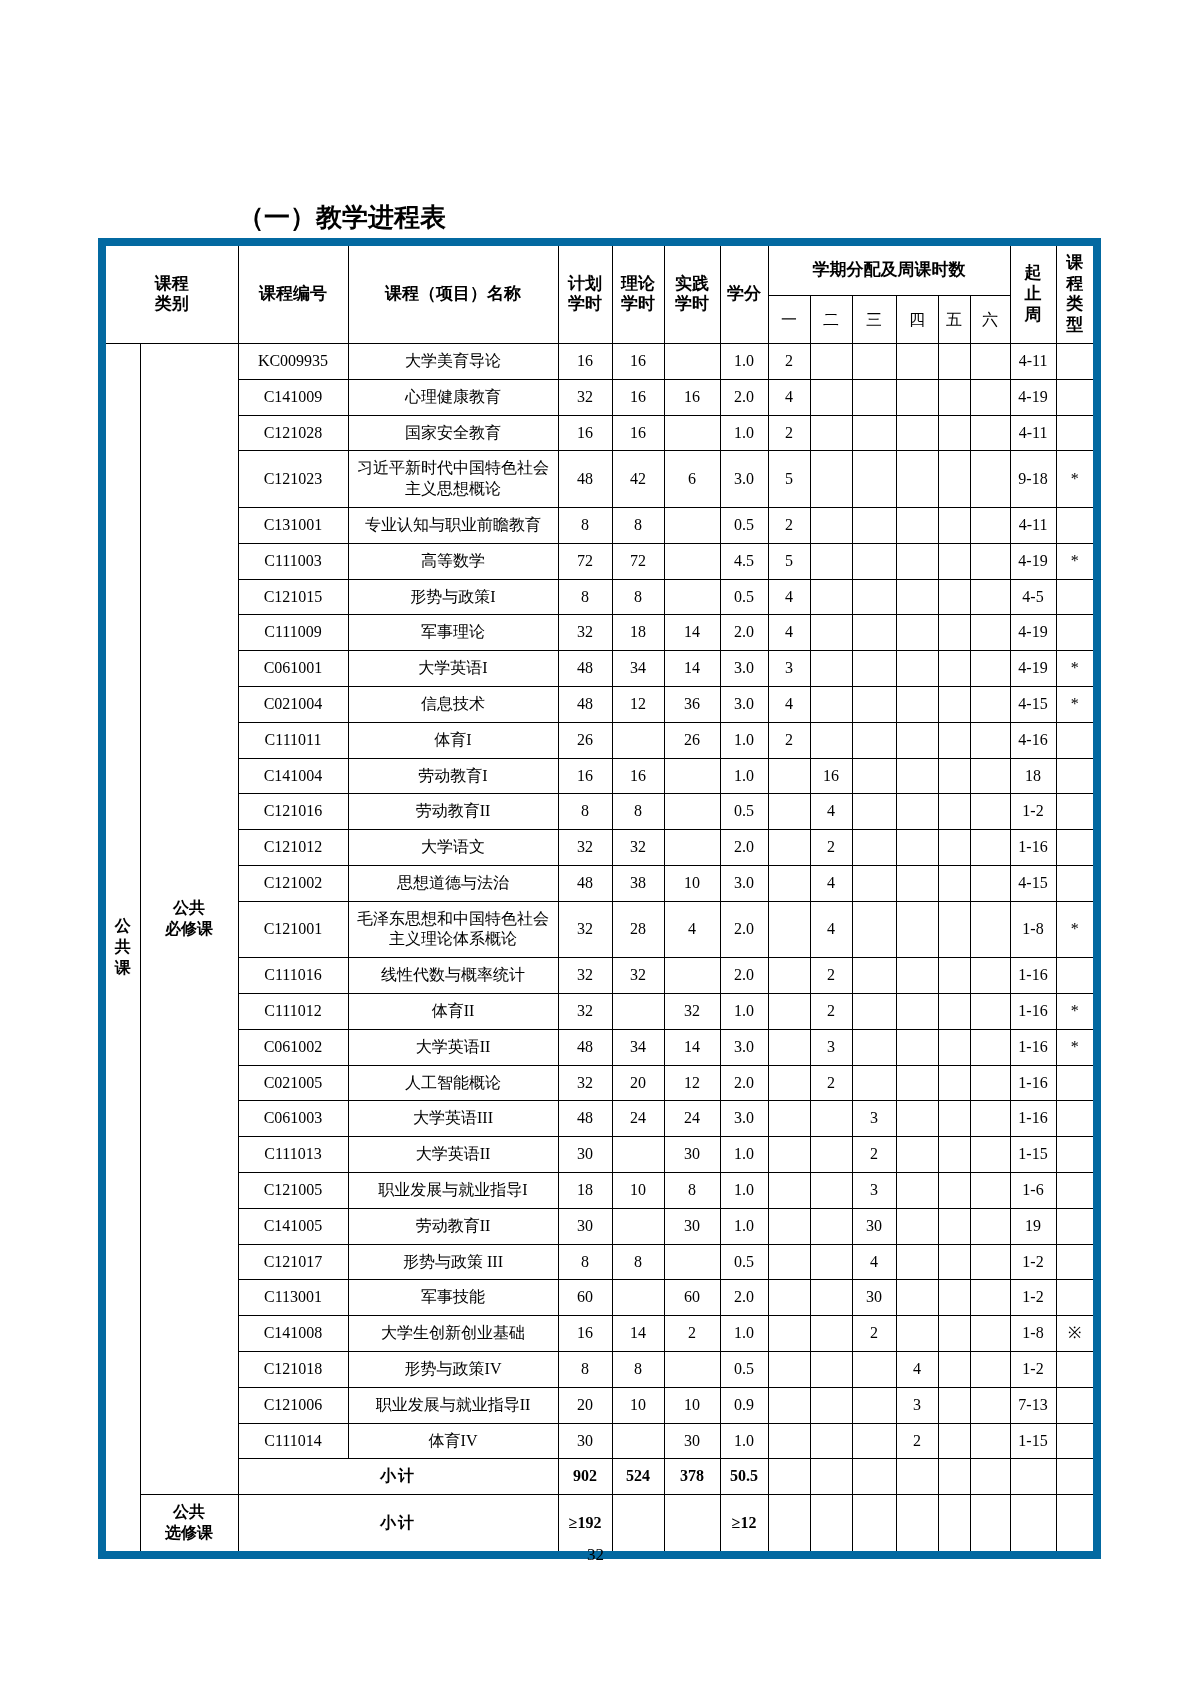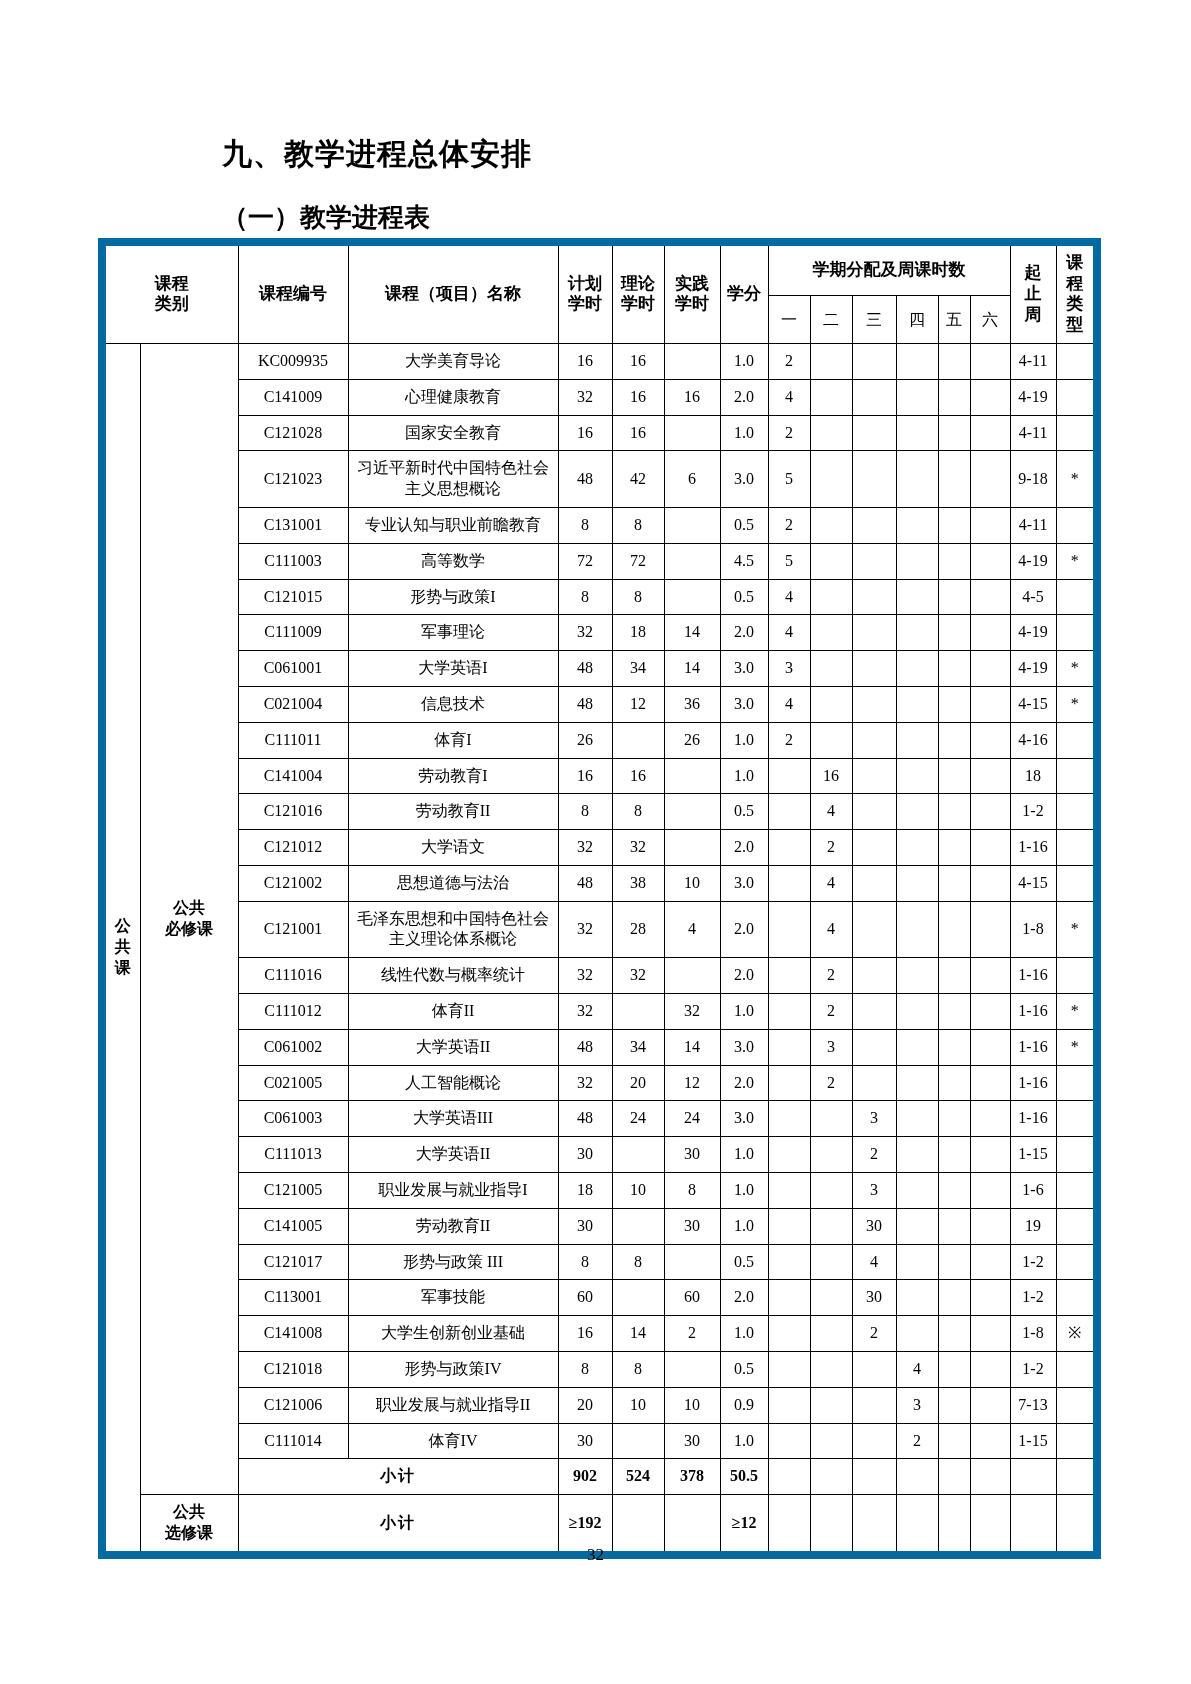--- a/index.html
+++ b/index.html
@@ -10,21 +10,21 @@
     color:#000;
     position:relative;
   }
   .page { position:relative; width:1191px; height:1684px; background:#fff; overflow:hidden; }
 
   .doc-title {
     position:absolute; left:222px; top:134px;
     font-size:30px; font-weight:bold; letter-spacing:1px;
   }
   .doc-subtitle {
-    position:absolute; left:222px; top:200px;
+    position:absolute; left:238px; top:200px;
     font-size:26px; font-weight:bold;
   }
 
   table.schedule {
     position:absolute; left:98px; top:238px;
     width:995px;
     border-collapse:collapse;
     table-layout:fixed;
     border:8px solid #0369a1;
   }
@@ -72,21 +72,20 @@
   .page-number {
     position:absolute; left:0; right:0; top:1545px;
     text-align:center; font-size:17px;
   }
 </style>
 </head>
 <body>
 
 <div class="page">
 
-  <div class="doc-title">九、教学进程总体安排</div>
   <div class="doc-subtitle">（一）教学进程表</div>
 
   <table class="schedule">
     <colgroup>
       <col style="width:38px">
         <col style="width:98px">
         <col style="width:110px">
         <col style="width:210px">
       <col style="width:54px">
         <col style="width:52px">

